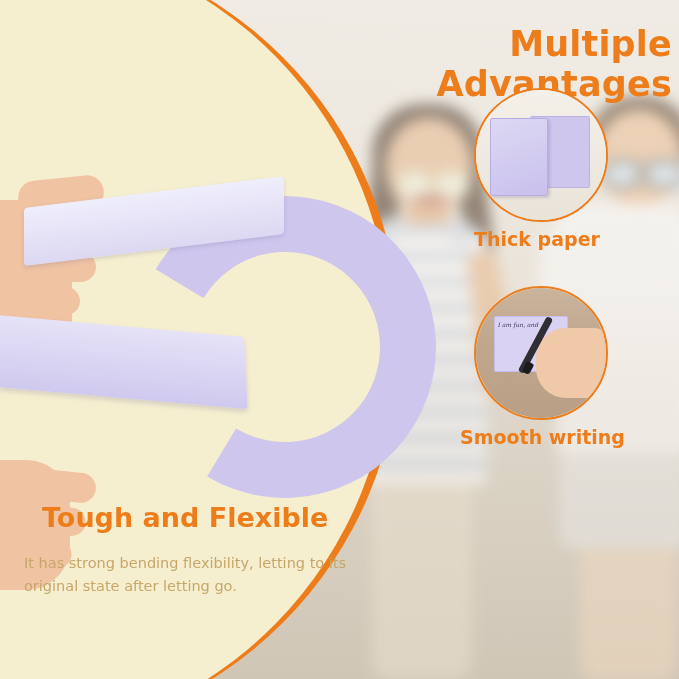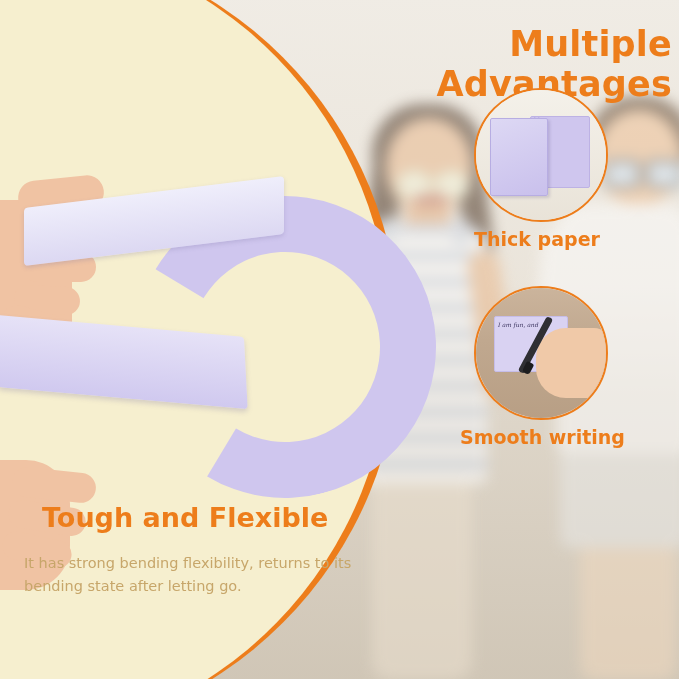--- a/index.html
+++ b/index.html
@@ -270,21 +270,21 @@
 
     <div class="hand2-palm"></div>
     <div class="g1"></div>
     <div class="g2"></div>
     <div class="g3"></div>
   </div>
 
   <div class="headline">Multiple Advantages</div>
 
   <div class="left-title">Tough and Flexible</div>
-  <div class="left-body">It has strong bending flexibility, returns to its bending state after letting go.</div>
+  <div class="left-body">It has strong bending flexibility, letting to its original state after letting go.</div>
 
   <div class="feature" id="f-thick">
     <div class="circle">
       <div class="c1-bg"></div>
       <div class="c1-stack">
         <i style="left:0"></i>
           <i style="left:4px"></i>
           <i style="left:8px"></i>
       </div>
       <div class="c1-front"></div>

